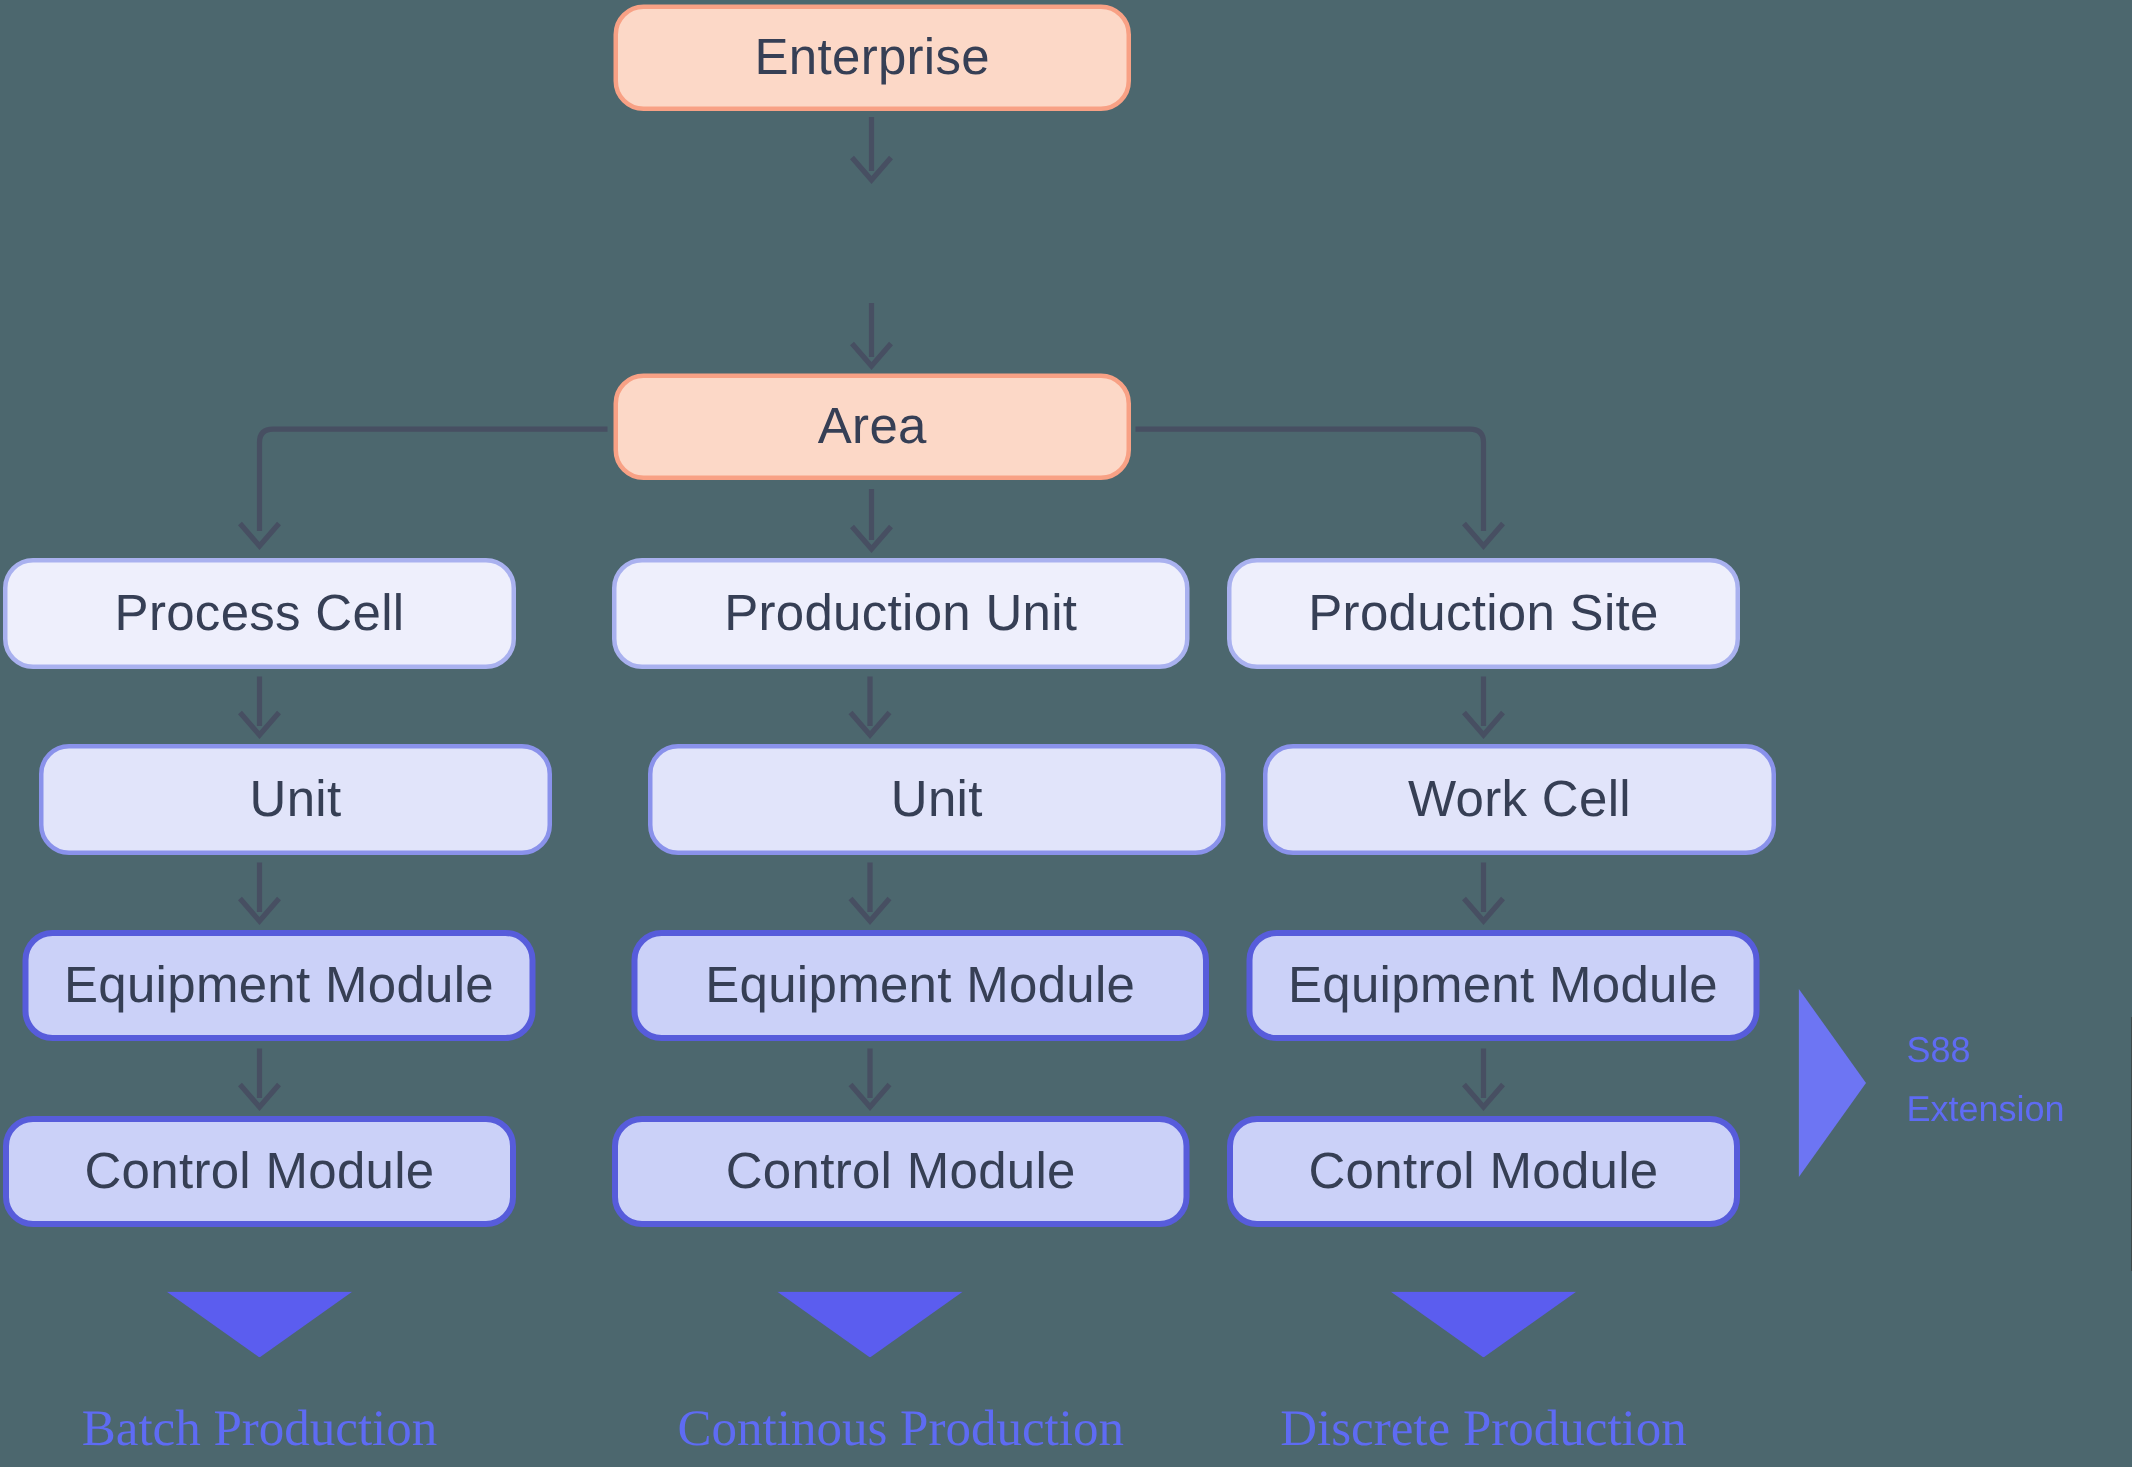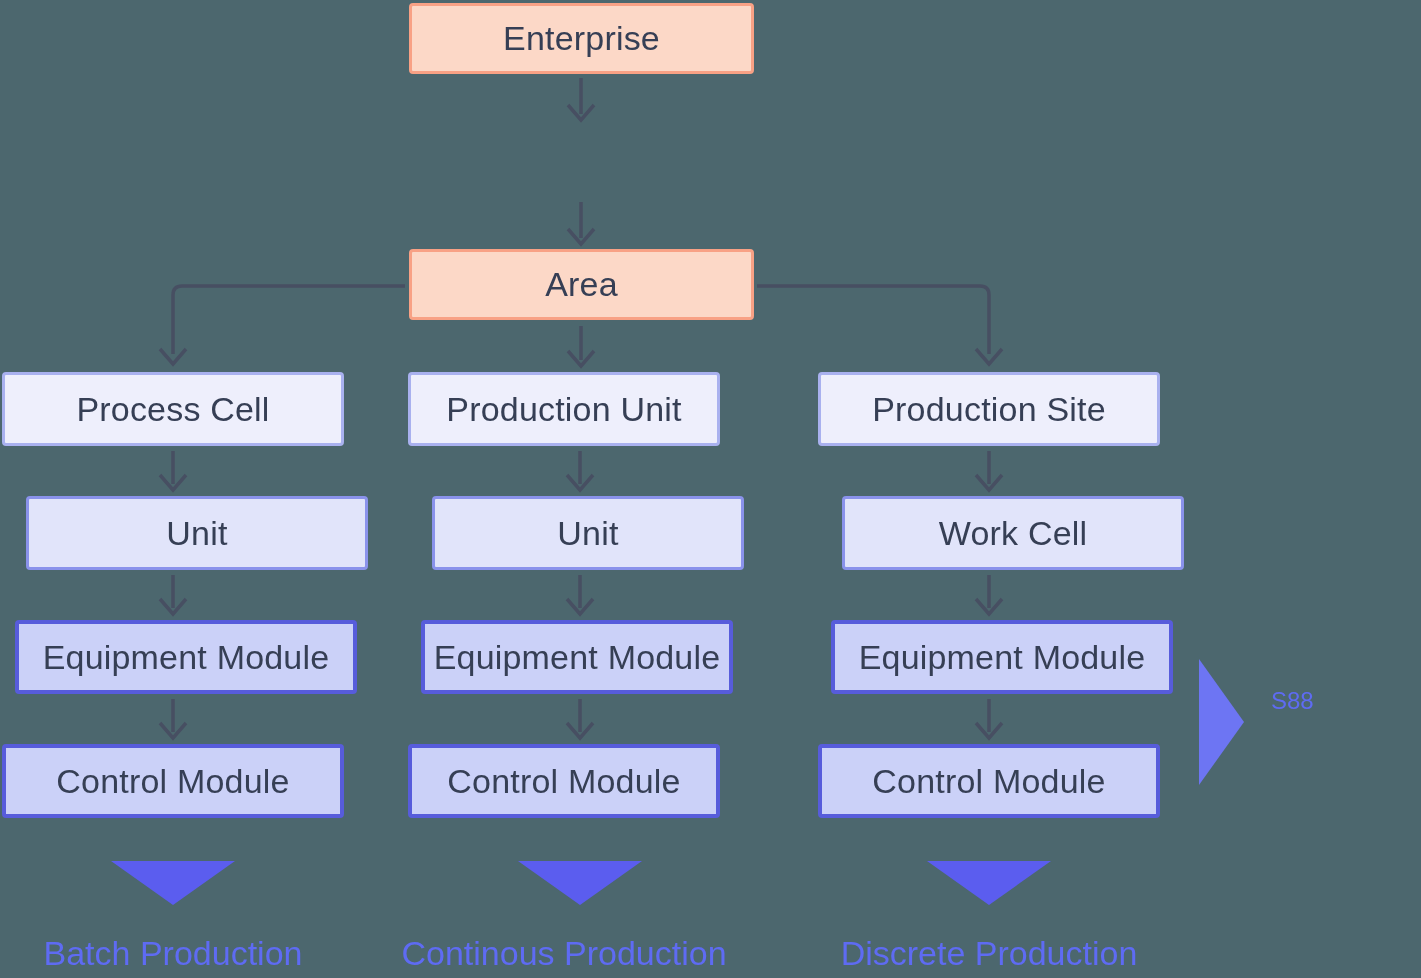--- a/index.html
+++ b/index.html
@@ -16,43 +16,43 @@
   }
   *{margin:0;padding:0;box-sizing:border-box;}
   html,body{background:#333;}
   #stage{
     position:relative;width:1421px;height:978px;
     background:var(--bg);overflow:hidden;
     font-family:"Liberation Sans","DejaVu Sans",sans-serif;
   }
   .node{
     position:absolute;display:flex;align-items:center;justify-content:center;
-    font-size:34px;color:var(--text);border-radius:4px;letter-spacing:.2px;
+    font-size:34px;color:var(--text);border-radius:20px;letter-spacing:.2px;
   }
   .peach{background:var(--peach-fill);border:3px solid var(--peach-border);}
   .lv1{background:var(--lv1-fill);border:3px solid var(--lv1-border);}
   .lv2{background:var(--lv2-fill);border:3px solid var(--lv2-border);margin-left:24px;}
   .lv3{background:var(--lv3-fill);border:4px solid var(--lv3-border);}
   .top-box{left:409px;width:345px;height:71px;}
   .c1{left:2px;width:342px;}
-  .c2{left:408px;width:312px;}
+  .c2{left:408px;width:385px;}
   .c3{left:818px;width:342px;}
   .r1{top:372px;height:74px;}
   .r2{top:496px;height:74px;}
   .r3{top:620px;height:74px;margin-left:13px;}
   .r4{top:744px;height:74px;text-align:right;}
   #connectors{position:absolute;left:0;top:0;width:1421px;height:978px;pointer-events:none;}
   #connectors path{fill:none;stroke:var(--connector);stroke-width:3.5;stroke-linejoin:miter;}
   .tri-down{
     position:absolute;top:861px;width:124px;height:44px;background:var(--accent);
     clip-path:polygon(0 0,100% 0,50% 100%);
   }
   .footer-label{
     position:absolute;top:934px;height:44px;display:flex;align-items:flex-start;justify-content:center;
-    font-size:34px;font-weight:500;color:var(--accent-text);white-space:nowrap;
+    font-size:34px;font-weight:500;color:var(--accent-text);white-space:nowrap;font-family:Liberation Serif, serif;
   }
   .s88-tri{
     position:absolute;left:1199px;top:659px;width:45px;height:126px;background:var(--s88-arrow);
     clip-path:polygon(0 0,100% 50%,0 100%);
   }
   .s88-text{
     position:absolute;left:1271px;top:681px;font-size:24px;font-weight:500;
     color:var(--accent-text);line-height:39px;white-space:nowrap;
   }
 </style>
@@ -100,15 +100,16 @@
   <div class="tri-down" style="left:518px"></div>
   <div class="tri-down" style="left:927px"></div>
 
   <div class="footer-label c1">Batch Production</div>
   <div class="footer-label c2">Continous Production</div>
   <div class="footer-label c3">Discrete Production</div>
 
   <div class="s88-tri"></div>
   <div class="s88-text">
     <div>S88</div>
+    <div>Extension</div>
   </div>
 
 </div>
 
 </body></html>

